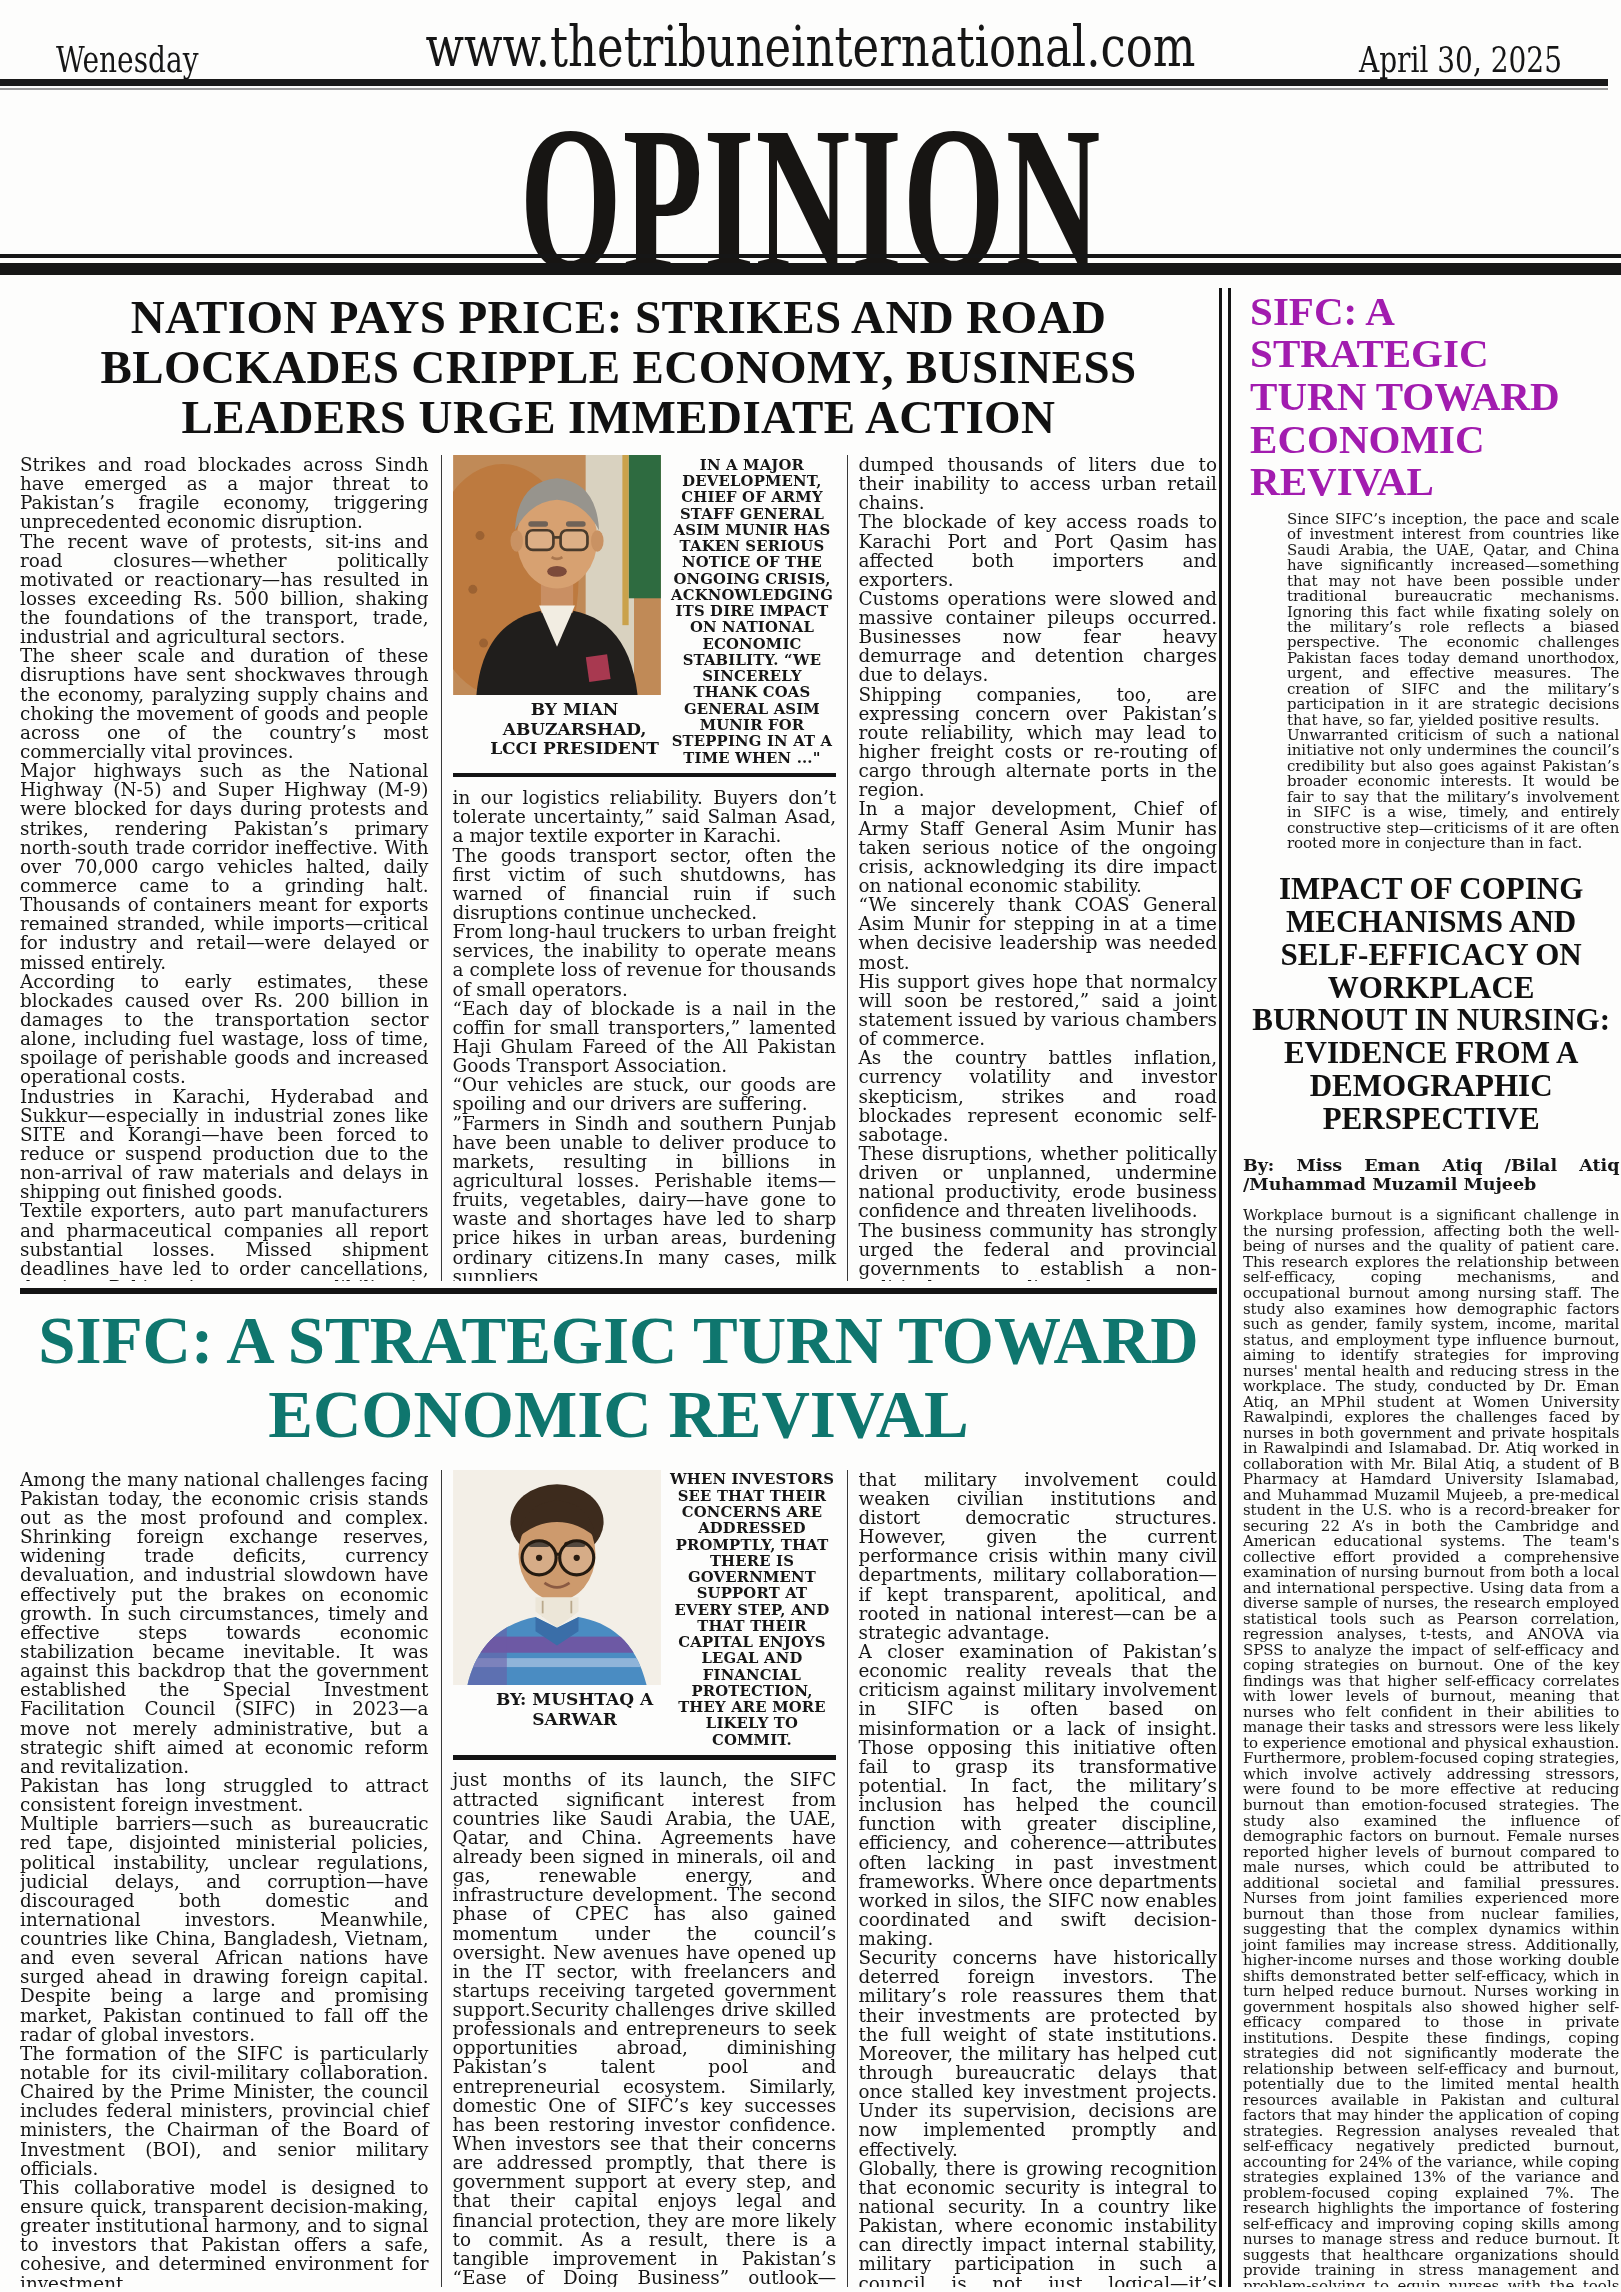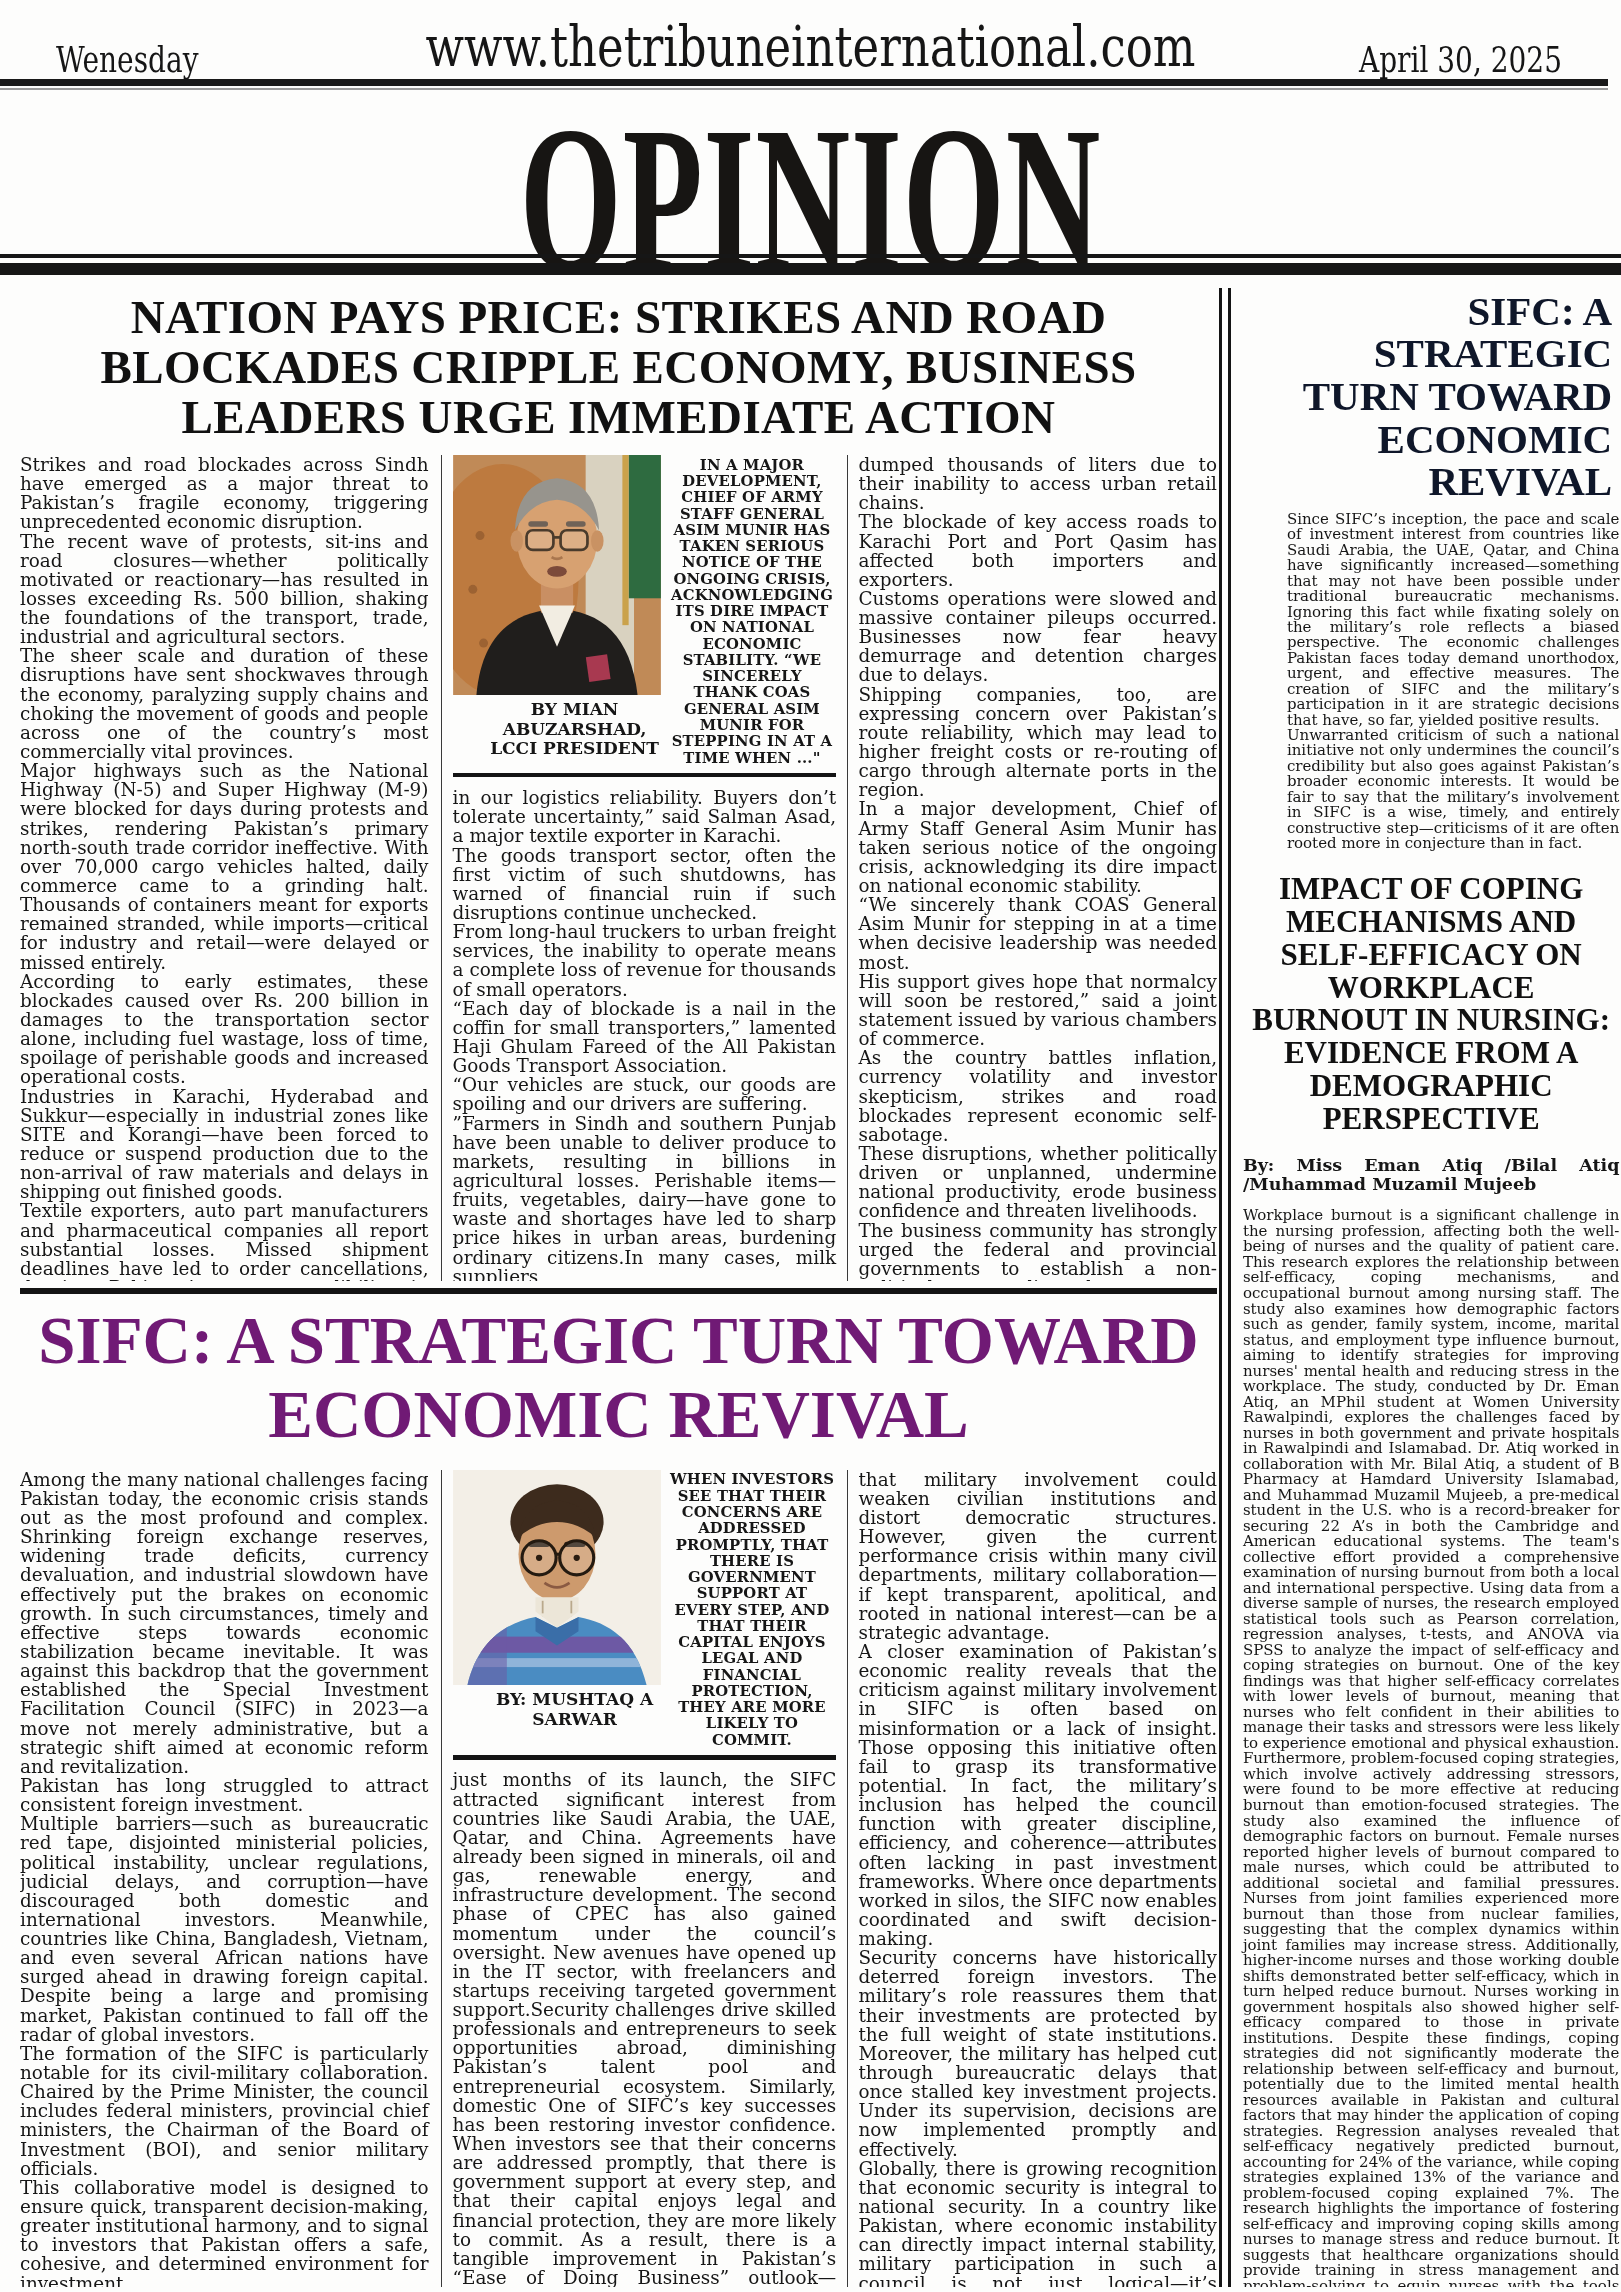--- a/index.html
+++ b/index.html
@@ -23,21 +23,21 @@
   
   .content { position:absolute; left:20px; top:288px; width:1603px; height:1999px; display:flex; overflow:hidden; }
   .main-left { width:1197px; display:flex; flex-direction:column; overflow:hidden; }
   .main-divider { width:12.5px; border-left:3.6px solid #141414; border-right:3.6px solid #141414; margin-left:1.8px; }
   .sidebar { flex:1; margin-left:8px; padding:0 3.6px; overflow:hidden; }
 
   
   .headline1 { text-align:center; font-family:"Liberation Serif",serif; font-weight:bold;
     font-size:47px; line-height:1.07; letter-spacing:0.4px; margin:3.6px 18px 12.5px; color:#111; }
   .headline2 { text-align:center; font-family:"Liberation Serif",serif; font-weight:bold;
-    font-size:67px; line-height:1.1; margin:9px 0 18px; color:#701a75; }
+    font-size:67px; line-height:1.1; margin:9px 0 18px; color:#0f766e; }
   .mid-rule { height:5.4px; background:#141414; margin:7.2px 0 1.8px; }
 
   
   .cols { display:flex; overflow:hidden; }
   .cols.top { height:826px; }
   .cols.bottom { flex:1; }
   .col { overflow:hidden; }
   .col.c1 { width:421px; padding-right:12.5px; }
   .col.c2 { width:405px; padding:0 10.7px; }
   .col.c3 { flex:1; padding-left:10.7px; }
@@ -47,22 +47,22 @@
   
   .photo-row { display:flex; gap:7.2px; }
   .photo-col { width:208px; flex:none; }
   .photo-frame { width:208px; display:block; }
   .caption { font-weight:bold; text-align:center; font-size:17px; line-height:1.15; margin-top:5.4px;margin-left:36px; }
   .pull-quote { flex:1; font-weight:bold; text-align:center; font-size:14.8px; line-height:1.1;
     padding-top:1.8px; letter-spacing:0.2px; }
   .col-rule { height:4.5px; background:#141414; margin:7.2px 0 10.7px; }
 
   
-  .sb-title1 { text-align:right; font-family:"Liberation Serif",serif; font-weight:bold;
-    font-size:41px; line-height:1.04; margin:1.8px 7.2px 9px; color:#0f172a; }
+  .sb-title1 { text-align:left; font-family:"Liberation Serif",serif; font-weight:bold;
+    font-size:41px; line-height:1.04; margin:1.8px 7.2px 9px; color:#a21caf; }
   .sb-body p { font-size:15px; line-height:1.03; text-align:justify;margin-left:44px; }
   .sb-title2 { text-align:center; font-family:"Liberation Serif",serif; font-weight:bold;
     font-size:31px; line-height:1.06; margin:21.5px 3.6px 19.7px; color:#111; }
   .sb-byline { font-weight:bold; font-size:17.5px; line-height:1.1; text-align:justify; margin-bottom:14.3px; }
   .sb-long p { font-size:15px; line-height:1.035; text-align:justify; }
 </style>
 </head>
 <body>
 
 <div class="hdr-weekday">Wenesday</div>

